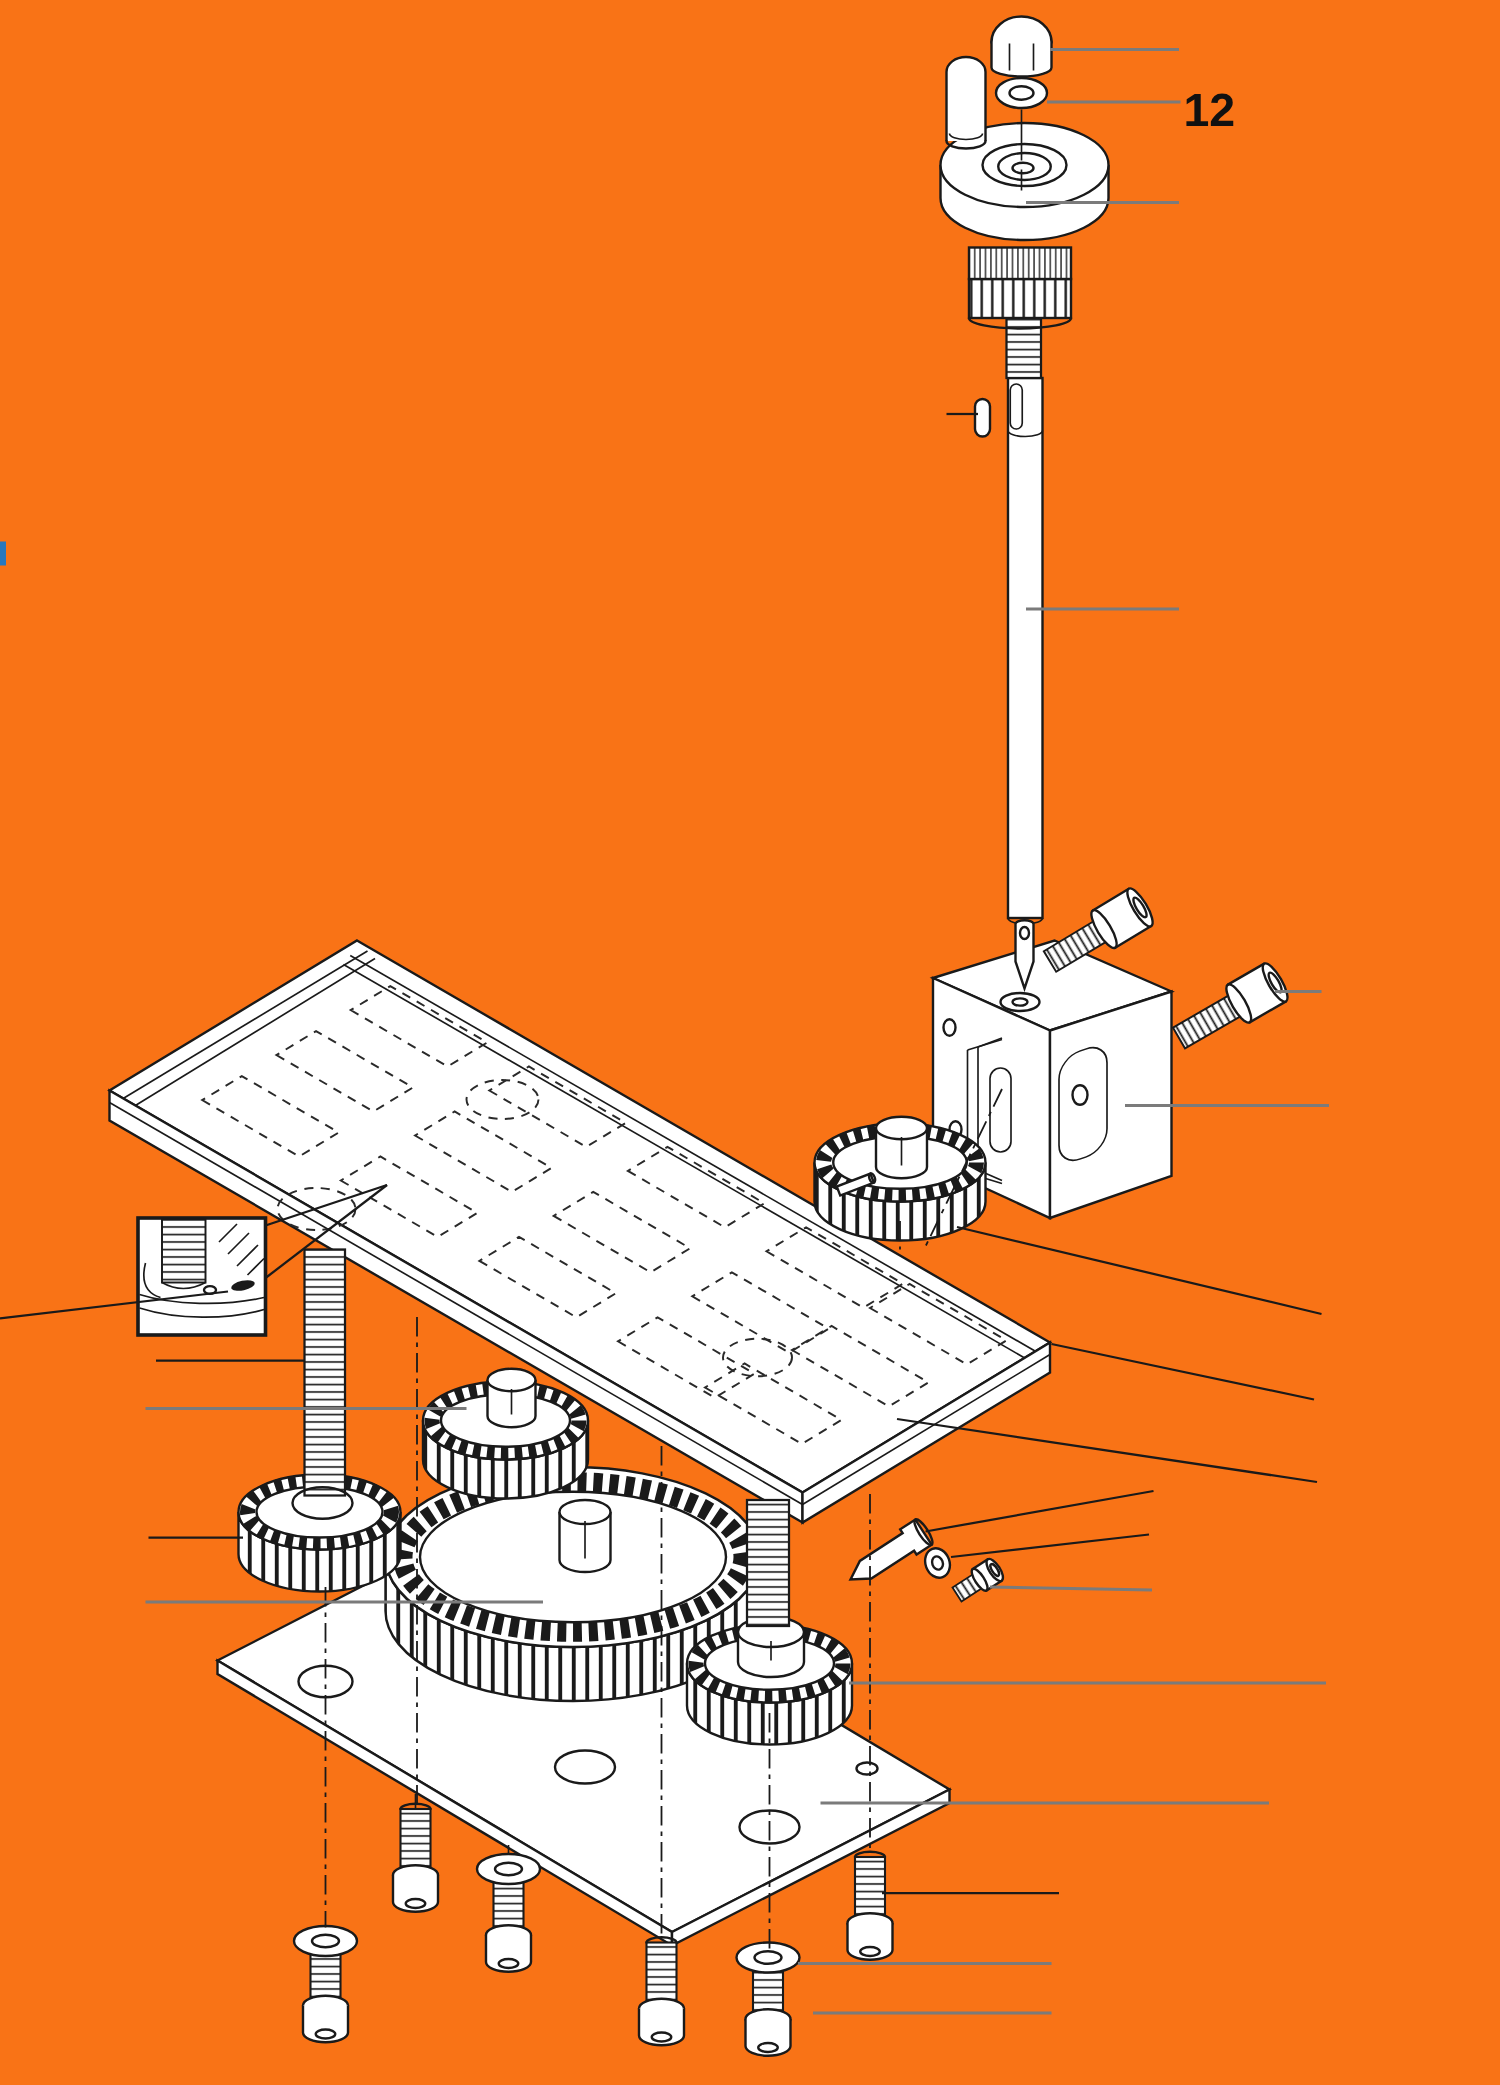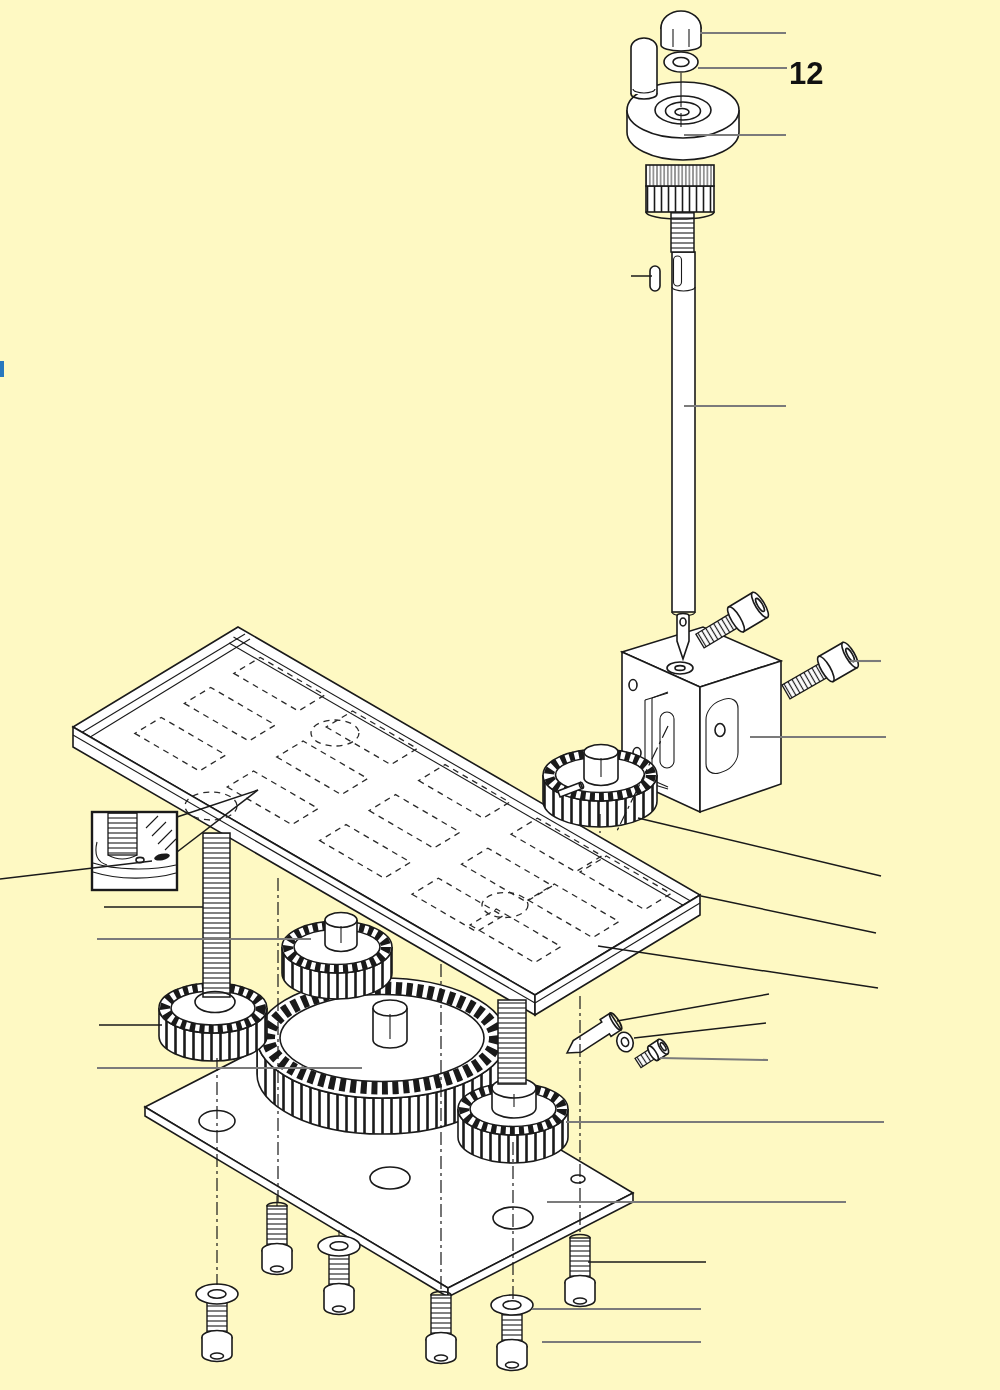--- a/index.html
+++ b/index.html
@@ -1,17 +1,17 @@
 <!DOCTYPE html>
 <html><head>
 <meta charset="utf-8">
 <style>
   html,body{margin:0;padding:0;background:#ffffff;}
   body{width:1000px;height:1390px;font-family:"Liberation Sans",sans-serif;}
-  .stage{position:relative;width:1000px;height:1390px;background:#fef9c3;overflow:hidden;}
+  .stage{position:relative;width:1000px;height:1390px;background:#f97316;overflow:hidden;}
   svg{display:block;}
   .ln{fill:none;stroke:#1a1a1a;stroke-width:1.6;stroke-linecap:round;}
   .thin{fill:none;stroke:#1a1a1a;stroke-width:1.1;}
   .wf{fill:#ffffff;stroke:#1a1a1a;stroke-width:1.6;}
   .wfn{fill:#ffffff;stroke:none;}
   .dsh{fill:none;stroke:#2a2a2a;stroke-width:1.3;stroke-dasharray:6 5;}
   .cl{fill:none;stroke:#1a1a1a;stroke-width:1.2;stroke-dasharray:13 4 3 4;}
   .teeth{fill:none;stroke:#1a1a1a;}
   .ldg{fill:none;stroke:#7b7b7b;stroke-width:2.1;}
   .ldb{fill:none;stroke:#1a1a1a;stroke-width:1.5;}

